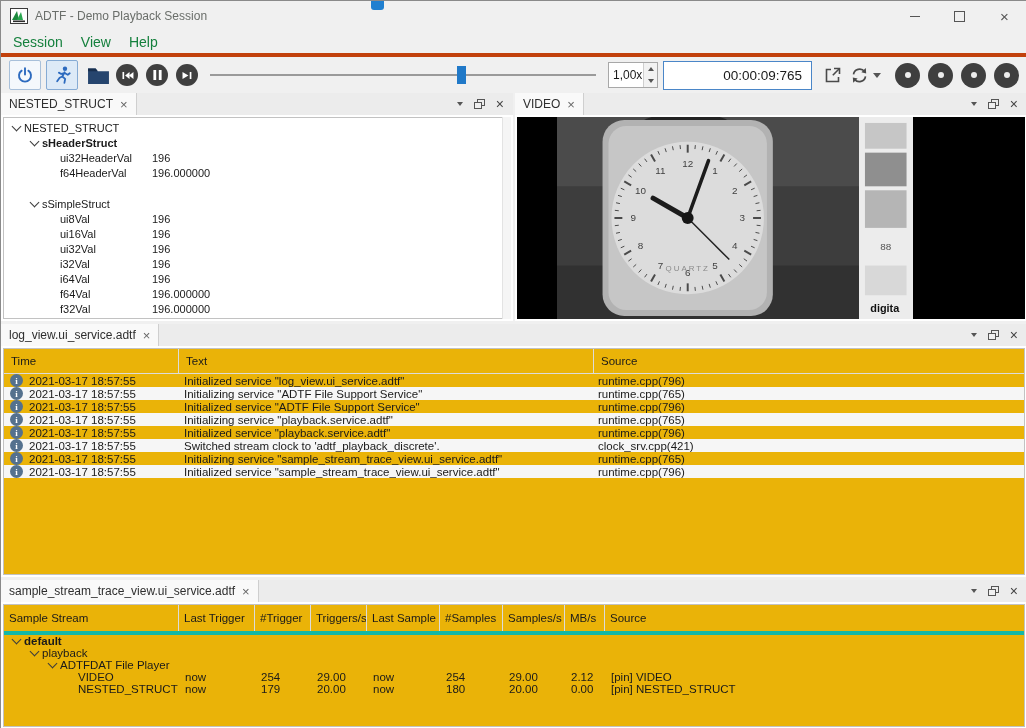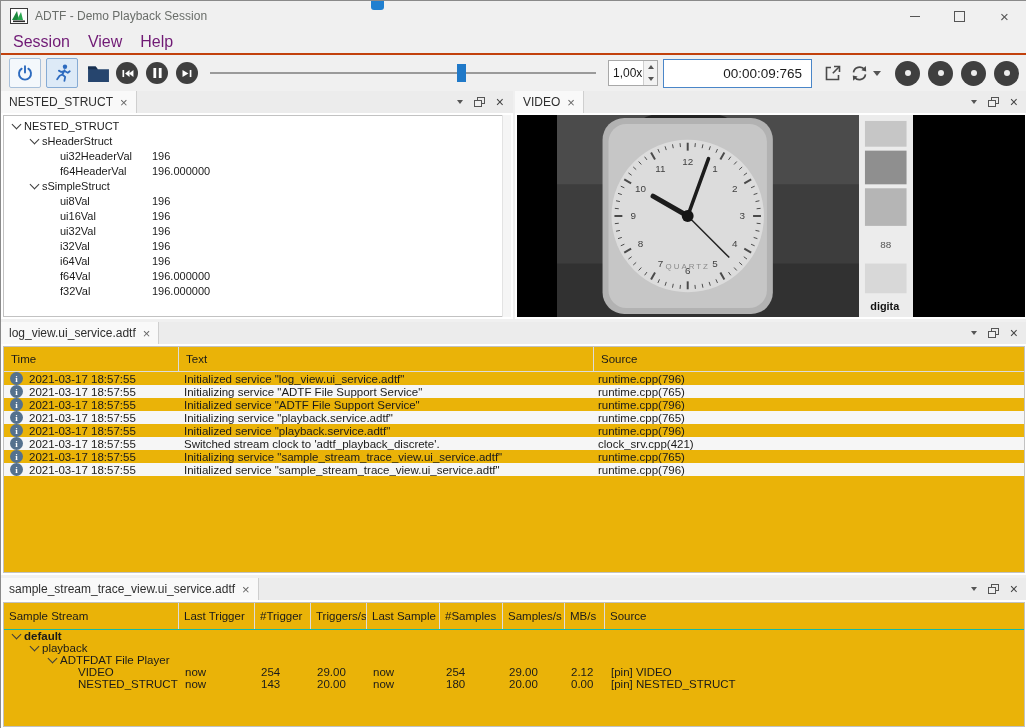--- a/index.html
+++ b/index.html
@@ -12,24 +12,24 @@
   .title-text{font-size:12px;color:#6a6e6a}
   .tb-badge{position:absolute;left:370px;top:0;width:13px;height:9px;background:#1f7fd0;border-radius:0 0 3px 3px}
   .win-controls{margin-left:auto;display:flex;height:30px}
   .win-btn{width:45px;display:flex;align-items:center;justify-content:center}
   .glyph-min{width:10px;height:1px;background:#555}
   .glyph-max{width:9px;height:9px;border:1px solid #555}
   .glyph-close{font-size:15px;color:#555;line-height:1}
 
   
   .menubar{flex:0 0 22px;display:flex;align-items:center;padding-left:3px}
-  .menu-item{padding:2px 9px;font-size:16px;color:#701a75}
-
-  
-  .toolbar{flex:0 0 36px;display:flex;align-items:center;padding:0 8px;border-top:2px solid #c2410c}
+  .menu-item{padding:2px 9px;font-size:14px;color:#15803d}
+
+  
+  .toolbar{flex:0 0 36px;display:flex;align-items:center;padding:0 8px;border-top:4px solid #c2410c}
   .tbtn{display:flex;align-items:center;justify-content:center;margin-right:5px}
   .toggle{width:30px;height:28px;border:1px solid #a8c0da;border-radius:2px;background:#f4f8fc}
   .toggle.checked{background:#ddeaf7;border-color:#86abd4}
   .circle-btn{width:22px;height:22px;border-radius:50%;background:#3f3f3f;display:flex;align-items:center;justify-content:center;margin-right:8px;flex:0 0 22px}
   .circle-btn:first-of-type{margin-left:6px}
   .slider{flex:1;height:22px;position:relative;margin:0 12px 0 4px}
   .slider-track{position:absolute;left:0;right:0;top:10px;height:2px;background:#9a9a9a}
   .slider-handle{position:absolute;top:2px;width:9px;height:18px;background:#2079c8;margin-left:-4px}
   .spinbox{width:48px;height:24px;border:1px solid #a8a8a8;background:#fff;display:flex;align-items:stretch;margin-right:5px}
   .spin-val{flex:1;display:flex;align-items:center;padding-left:4px;font-size:12px}
@@ -84,21 +84,21 @@
   .log-row{flex:0 0 20px;display:flex;align-items:center;font-size:11.5px}
   .log-row.alt{background:#f6f6f6}
   .lcol{display:flex;align-items:center;padding:0 7px;min-width:0;white-space:nowrap;overflow:hidden}
   .lcol.time{flex:0 0 160px;gap:6px;padding-left:6px}
   .lcol.text{flex:0 0 400px}
   .lcol.source{flex:1}
   .info-icon{width:13px;height:13px;flex:0 0 13px;border-radius:50%;background:#54718e;color:#fff;font-size:9px;font-weight:bold;display:flex;align-items:center;justify-content:center;font-family:"Liberation Serif",serif}
 
   
   .trace-box{--cols:175px 76px 56px 56px 73px 63px 62px 40px 1fr}
-  .trace-head{flex:0 0 26px;display:grid;grid-template-columns:var(--cols);border-bottom:1px solid #14b8a6;align-items:stretch}
+  .trace-head{flex:0 0 26px;display:grid;grid-template-columns:var(--cols);border-bottom:4px solid #14b8a6;align-items:stretch}
   .thcol{display:flex;align-items:center;padding:0 5px;font-size:11.5px;border-right:1px solid #dcdcdc;white-space:nowrap;overflow:hidden}
   .thcol:last-child{border-right:none}
   .trace-row{flex:0 0 17px;display:grid;grid-template-columns:var(--cols);align-items:center;font-size:11.5px}
   .tcell{padding:0 6px;white-space:nowrap;overflow:hidden}
   .tcell.first{display:flex;align-items:center;padding-right:0}
   .float-ic{display:block}
 </style>
 </head>
 <body>
 
@@ -238,37 +238,37 @@
           </div>
         </div>
         <div class="panel-body">
           <div class="tree-box" id="struct-tree">
               <div class="tree-row" style="padding-left: 4px;">
                 <div class="chev-box">
                   <div class="chev"></div>
                 </div>
                 <div class="tree-label">NESTED_STRUCT</div>
               </div>
-              <div class="tree-row" style="padding-left: 22px;">
+              <div class="tree-row" style="padding-left: 22px; font-weight: bold;">
                 <div class="chev-box">
                   <div class="chev"></div>
                 </div>
                 <div class="tree-label">sHeaderStruct</div>
               </div>
               <div class="tree-row" style="padding-left: 40px;">
                 <div class="chev-box"></div>
                 <div class="tree-label">ui32HeaderVal</div>
                 <div class="tree-value">196</div>
               </div>
               <div class="tree-row" style="padding-left: 40px;">
                 <div class="chev-box"></div>
                 <div class="tree-label">f64HeaderVal</div>
                 <div class="tree-value">196.000000</div>
               </div>
-              <div class="tree-row" style="padding-left: 22px;">
+              <div class="tree-row" style="padding-left: 22px; margin-top: 16px;">
                 <div class="chev-box">
                   <div class="chev"></div>
                 </div>
                 <div class="tree-label">sSimpleStruct</div>
               </div>
               <div class="tree-row" style="padding-left: 40px;">
                 <div class="chev-box"></div>
                 <div class="tree-label">ui8Val</div>
                 <div class="tree-value">196</div>
               </div>
@@ -612,21 +612,21 @@
                 <div class="tcell">29.00</div>
                 <div class="tcell">2.12</div>
                 <div class="tcell">[pin] VIDEO</div>
               </div>
               <div class="trace-row">
                 <div class="tcell first" style="padding-left: 58px;">
                   <div class="chev-box"></div>
                   <div class="tree-label">NESTED_STRUCT</div>
                 </div>
                 <div class="tcell">now</div>
-                <div class="tcell">143</div>
+                <div class="tcell">179</div>
                 <div class="tcell">20.00</div>
                 <div class="tcell">now</div>
                 <div class="tcell">180</div>
                 <div class="tcell">20.00</div>
                 <div class="tcell">0.00</div>
                 <div class="tcell">[pin] NESTED_STRUCT</div>
               </div>
             </div>
         </div>
       </div>

